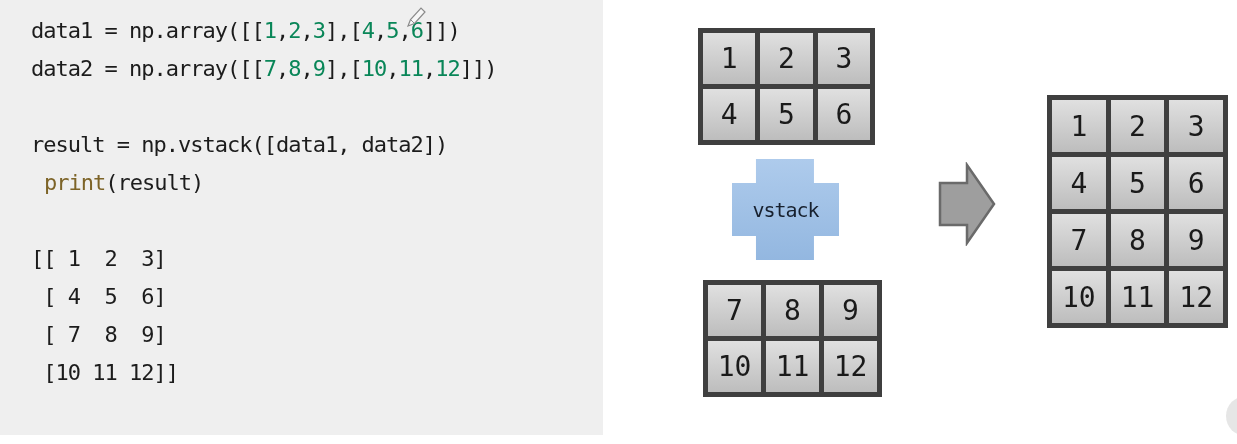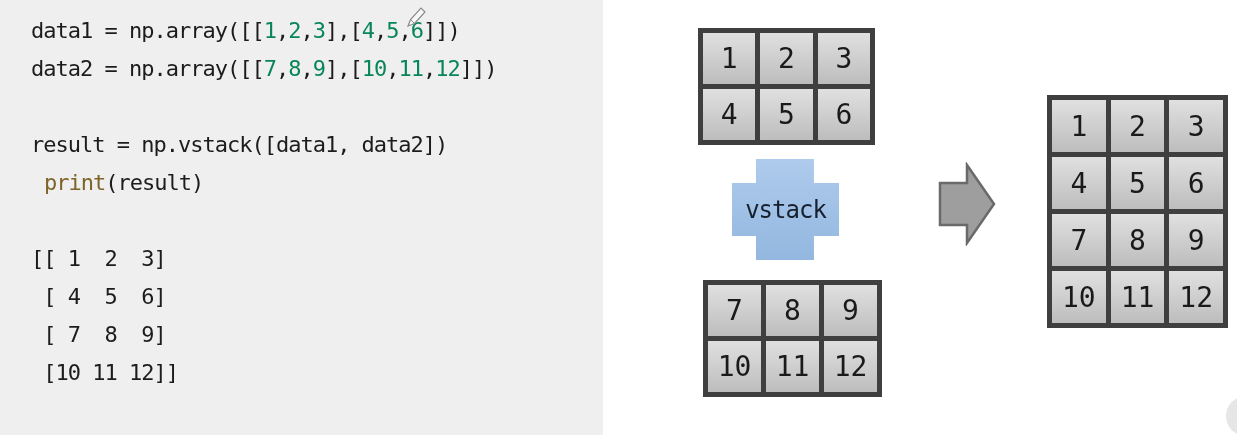--- a/index.html
+++ b/index.html
@@ -49,21 +49,21 @@
   .cross {
     position:absolute; left:732px; top:159px; width:107px; height:101px;
     background:linear-gradient(180deg,#aecbec 0%, var(--op-fill,#93b7e0) 100%);
     clip-path:polygon(22.4% 0, 76.6% 0, 76.6% 23.8%, 100% 23.8%, 100% 76.2%,
                       76.6% 76.2%, 76.6% 100%, 22.4% 100%, 22.4% 76.2%,
                       0 76.2%, 0 23.8%, 22.4% 23.8%);
     display:flex; align-items:center; justify-content:center;
   }
   .cross span {
     font-family:"DejaVu Sans Mono", monospace;
-    font-size:24px; letter-spacing:-1px; color:#17202e;
+    font-size:20px; letter-spacing:-1px; color:#17202e;
   }
 
   
   .arrow { position:absolute; left:938px; top:162px; }
 
   
   .edge-circle {
     position:absolute; left:1226px; top:396px; width:40px; height:40px;
     border-radius:50%; background:#dcdcdc; opacity:.7;
   }

